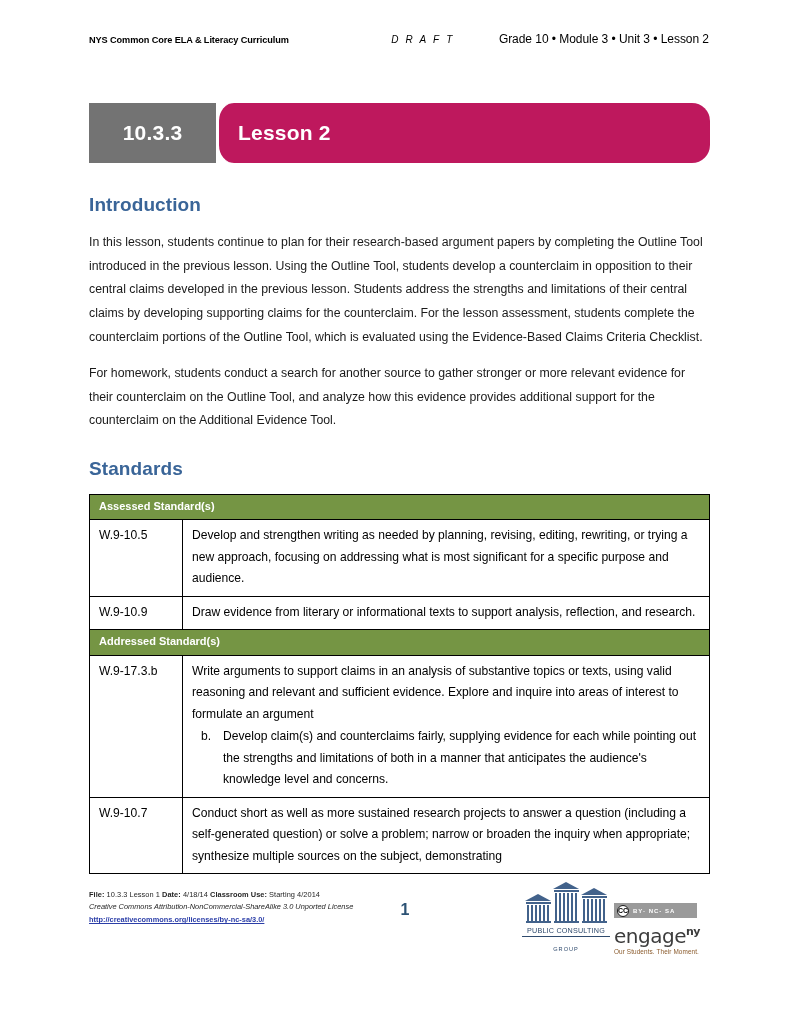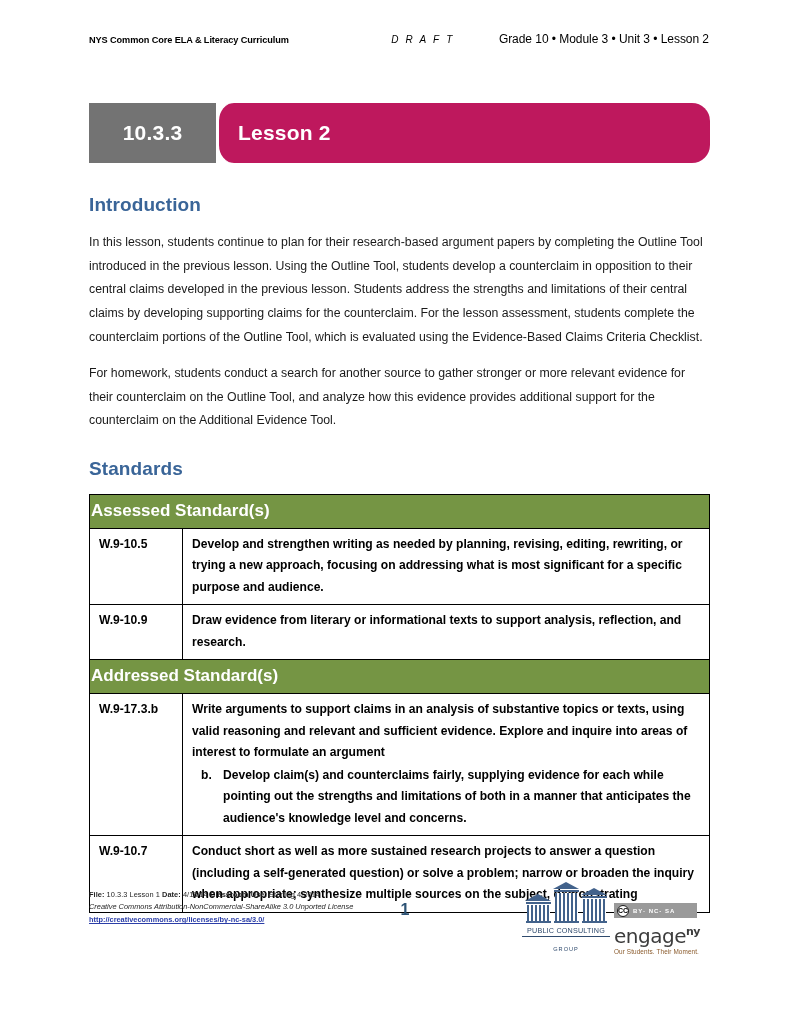--- a/index.html
+++ b/index.html
@@ -119,28 +119,28 @@
     border-collapse: collapse;
     table-layout: fixed;
     font-size: 12.1px;
   }
   .std-table td, .std-table th {
     border: 1px solid #000000;
     vertical-align: top;
     padding: 5px 9px 6px 9px;
     line-height: 1.78;
     text-align: left;
-    font-weight: bold;
+    font-weight: normal;
   }
   .std-table .grouphdr td {
     background: #759544;
     color: #ffffff;
     font-weight: bold;
-    font-size: 17px;
-    padding: 4px 9px 5px 1px;
+    font-size: 11px;
+    padding: 4px 9px 5px 9px;
     line-height: 1.4;
     border: 1px solid #000000;
   }
   .col-code { width: 93px; }
   .sub-list {
     margin: 0;
     padding: 0;
     list-style: none;
   }
   .sub-list li {

